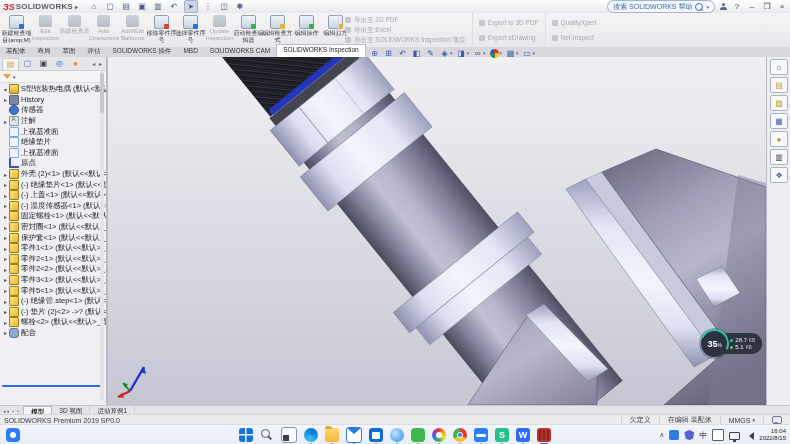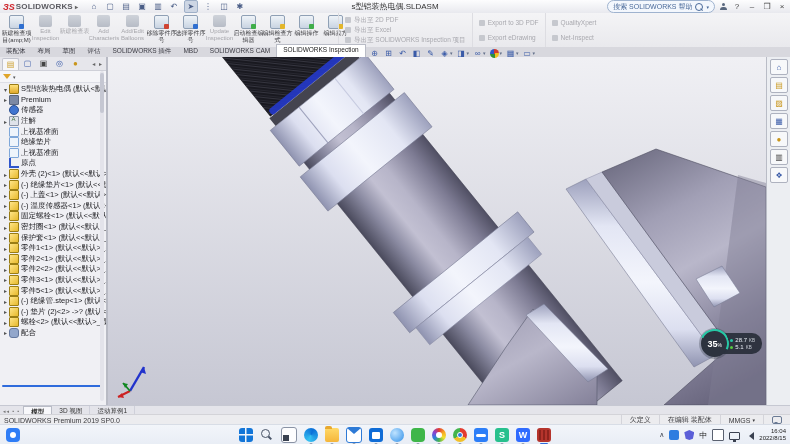--- a/index.html
+++ b/index.html
@@ -222,21 +222,20 @@
       <div class="qi">
         <span>⋮</span>
       </div>
       <div class="qi">
         <span>◫</span>
       </div>
       <div class="qi">
         <span>✱</span>
       </div>
     </div>
-  <div class="title-center">s型铠装热电偶.SLDASM</div>
   <div class="title-right">
     <div class="searchbox">
       <span>搜索 SOLIDWORKS 帮助</span>
       <span class="mag"></span>
       <span style="font-size:5px;color:#4a6a9a;">▾</span>
     </div>
     <span class="person"></span>
     <span class="wctl">?</span>
     <span class="wctl">–</span>
     <span class="wctl">❒</span>
@@ -462,21 +461,21 @@
 
         <div class="trow">
           <span class="texp">▾</span>
           <span class="tico assembly"></span>
           <span class="tlabel">S型铠装热电偶 (默认&lt;默认_显示状态-1</span>
         </div>
 
         <div class="trow">
           <span class="texp">▸</span>
           <span class="tico history"></span>
-          <span class="tlabel">Premium</span>
+          <span class="tlabel">History</span>
         </div>
 
         <div class="trow">
           <span class="texp"></span>
           <span class="tico sensor"></span>
           <span class="tlabel">传感器</span>
         </div>
 
         <div class="trow">
           <span class="texp">▸</span>

